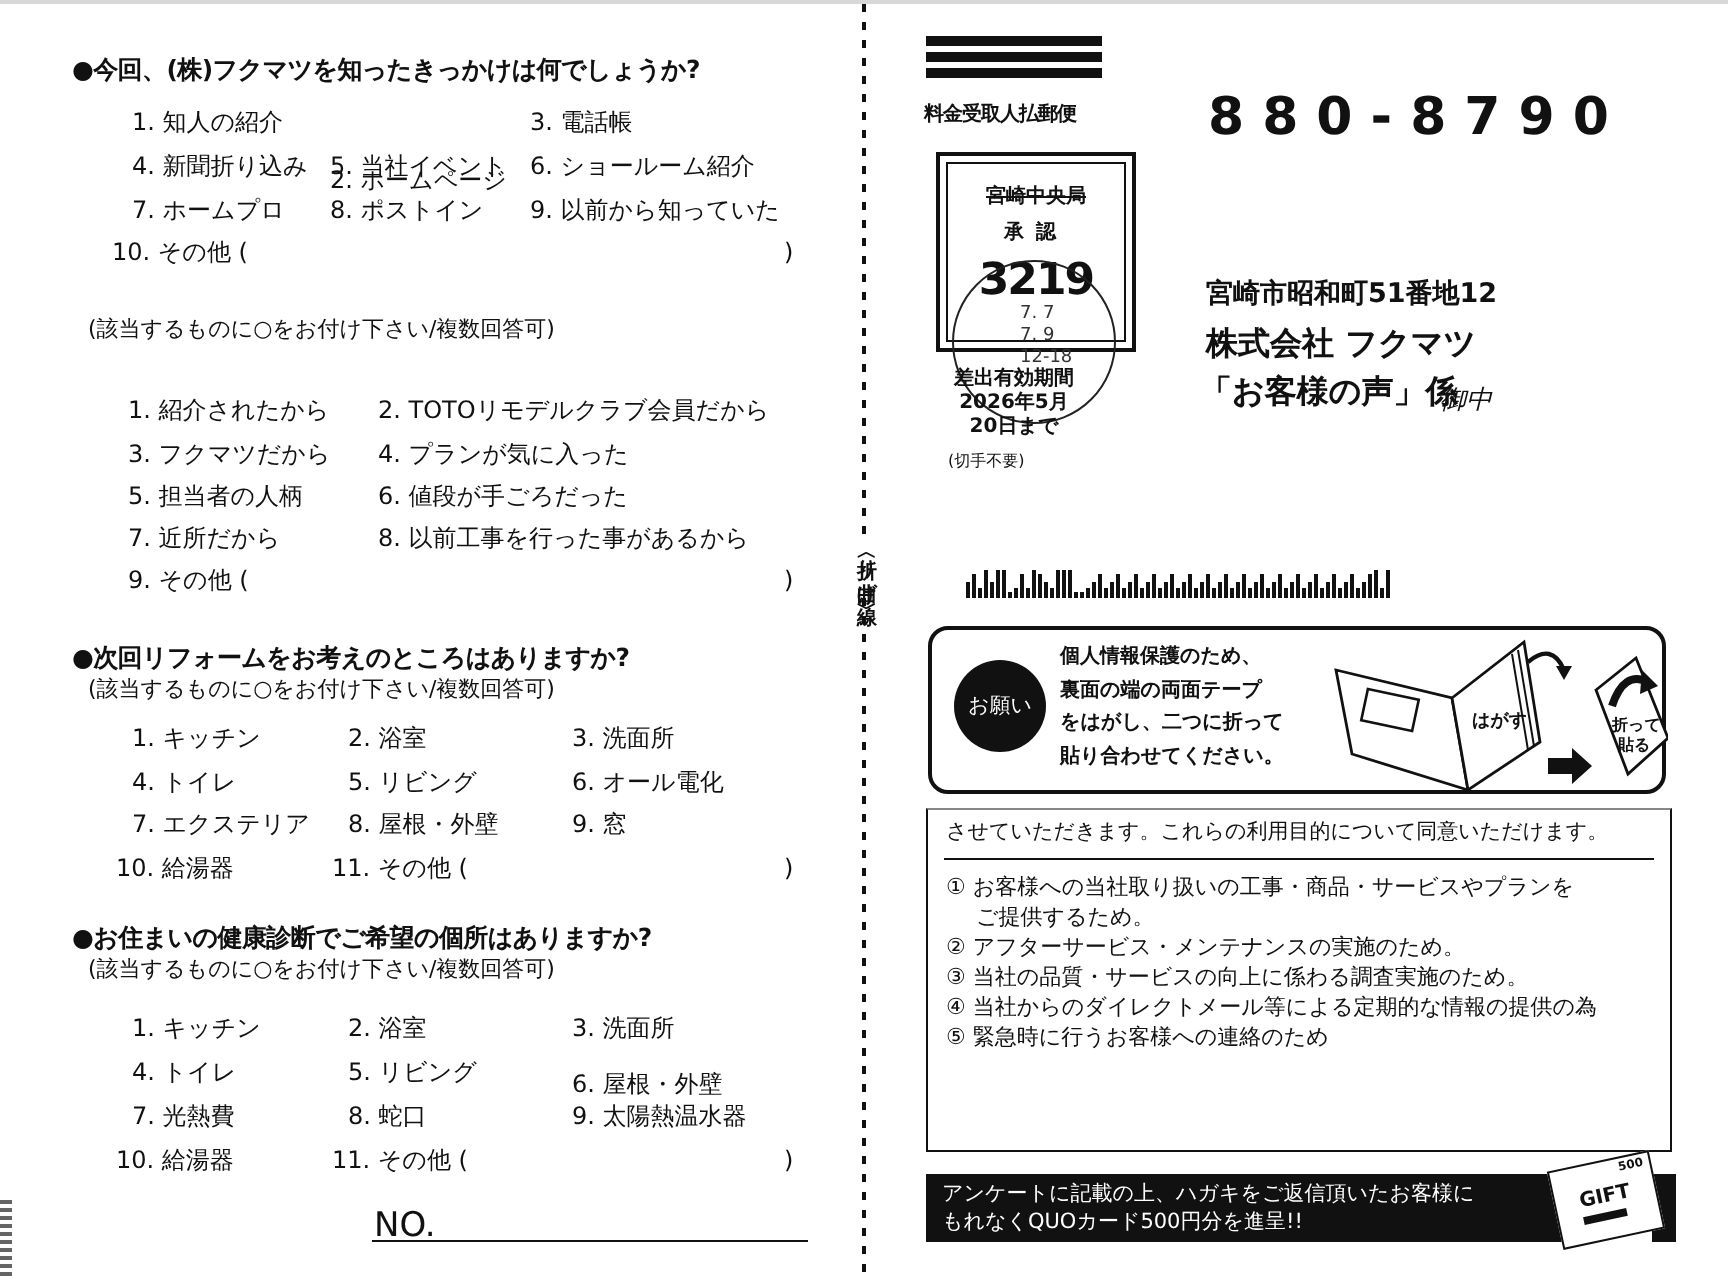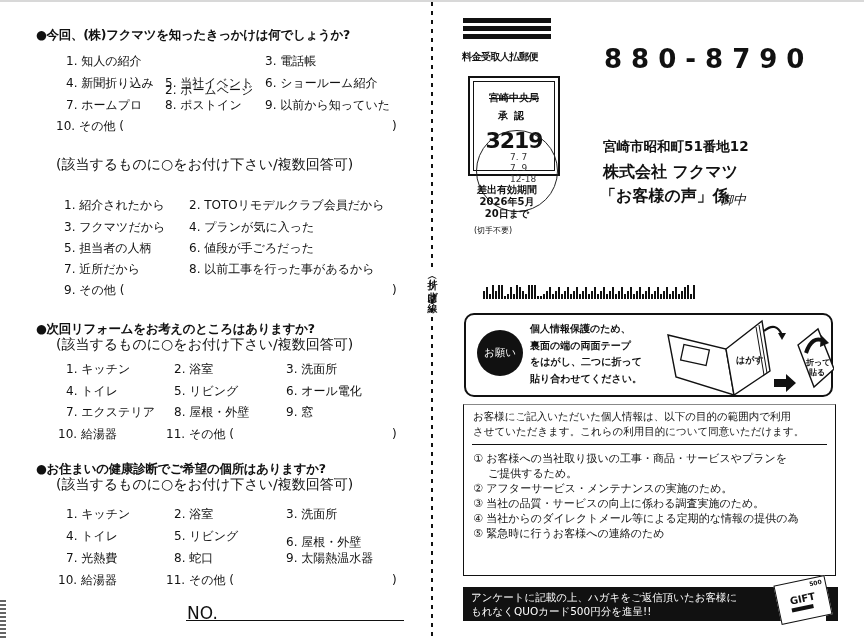--- a/index.html
+++ b/index.html
@@ -4,39 +4,39 @@
 <style>
   * { box-sizing: border-box; margin: 0; padding: 0; }
   html, body { width: 864px; height: 638px; background: #ffffff; overflow: hidden; }
   body { font-family: "DejaVu Sans", "Liberation Sans", sans-serif; color: #111; position: relative; }
   .page { position: absolute; left: 0; top: 0; width: 864px; height: 638px; border-top: 2px solid #d8d8d8; }
 
   
   .left { position: absolute; left: 0; top: 0; width: 430px; height: 638px; }
   .q { position: absolute; left: 36px; width: 390px; }
   .q-title { font-size: 12.5px; font-weight: bold; letter-spacing: -0.3px; line-height: 16px; white-space: nowrap; }
-  .q-sub { font-size: 14px; margin-left: 20px; line-height: 15px; white-space: nowrap; }
+  .q-sub { font-size: 11px; margin-left: 8px; line-height: 15px; white-space: nowrap; }
   .opts { position: absolute; left: 28px; }
   .opt { position: absolute; font-size: 12px; white-space: nowrap; line-height: 15px; }
   .paren-close { position: absolute; font-size: 12px; }
 
   .no-label { position: absolute; left: 187px; top: 601px; font-size: 17px; font-weight: normal; }
   .no-line { position: absolute; left: 186px; top: 618px; width: 218px; border-bottom: 1.5px solid #111; }
 
   
   .fold { position: absolute; left: 431px; top: 0; width: 2px; height: 638px;
           background: repeating-linear-gradient(to bottom, #111 0 4px, transparent 4px 9px); }
   .fold-label { position: absolute; left: 423px; top: 268px; width: 18px; background: #fff; font-size: 10px; font-weight: bold;
                 writing-mode: vertical-rl; text-align: center; line-height: 18px; padding: 2px 0; }
 
   
   .postal-bars { position: absolute; left: 463px; top: 16px; width: 88px; }
   .postal-bars div { height: 5px; background: #111; margin-bottom: 3px; }
   .permit-label { position: absolute; left: 462px; top: 48px; font-size: 10px; font-weight: bold; letter-spacing: -0.5px; }
-  .permit-box { position: absolute; left: 468px; top: 74px; width: 92px; height: 100px; border: 2px solid #111; }
+  .permit-box { position: absolute; left: 468px; top: 74px; width: 100px; height: 100px; border: 2px solid #111; }
   .permit-inner { position: absolute; left: 3px; top: 3px; right: 3px; bottom: 3px; border: 1px solid #111; text-align: center; }
   .permit-office { font-size: 10px; font-weight: bold; margin-top: 9px; text-decoration: line-through; }
   .permit-approve { font-size: 10px; font-weight: bold; letter-spacing: 6px; margin-top: 4px; }
   .permit-num { font-size: 22px; font-weight: bold; margin-top: 5px; letter-spacing: -1px; }
   .postmark { position: absolute; left: 476px; top: 128px; width: 82px; height: 82px; border: 1.3px solid #222; border-radius: 50%; }
   .postmark-date { position: absolute; left: 510px; top: 150px; font-size: 9px; line-height: 11px; color: #333; }
   .validity { position: absolute; left: 462px; top: 182px; font-size: 10px; font-weight: bold; line-height: 12px; text-align: center; width: 90px; }
   .stamp-note { position: absolute; left: 474px; top: 223px; font-size: 8px; text-align: center; }
 
   .zip { position: absolute; left: 604px; top: 42px; font-size: 26px; font-weight: bold; letter-spacing: 9px; }
@@ -285,21 +285,20 @@
       <polygon points="132,28 152,12 168,52 148,70" fill="#fff" stroke="#111" stroke-width="1.4"></polygon>
       <path d="M140,36 Q146,18 158,24" fill="none" stroke="#111" stroke-width="4"></path>
       <polygon points="155,18 163,26 154,30" fill="#111"></polygon>
       <text x="140" y="48" font-size="8" font-weight="bold" fill="#111">折って</text>
       <text x="143" y="58" font-size="8" font-weight="bold" fill="#111">貼る</text>
     </svg>
   </div>
 
   <div class="purpose-box">
     <div class="purpose-intro">
-      <div>お客様にご記入いただいた個人情報は、以下の目的の範囲内で利用</div>
       <div>させていただきます。これらの利用目的について同意いただけます。</div>
     </div>
     <div class="purpose-rule"></div>
     <div class="purpose-list">
       <div>① お客様への当社取り扱いの工事・商品・サービスやプランを</div>
       <div class="cont">ご提供するため。</div>
       <div>② アフターサービス・メンテナンスの実施のため。</div>
       <div>③ 当社の品質・サービスの向上に係わる調査実施のため。</div>
       <div>④ 当社からのダイレクトメール等による定期的な情報の提供の為</div>
       <div>⑤ 緊急時に行うお客様への連絡のため</div>

